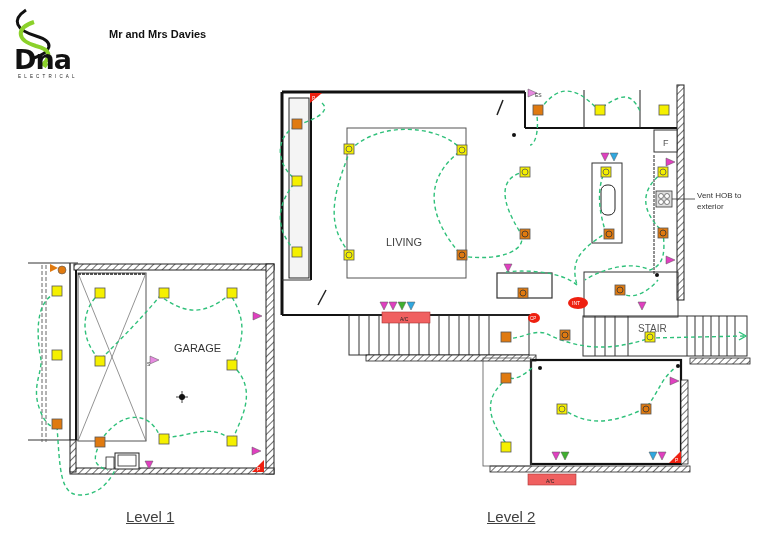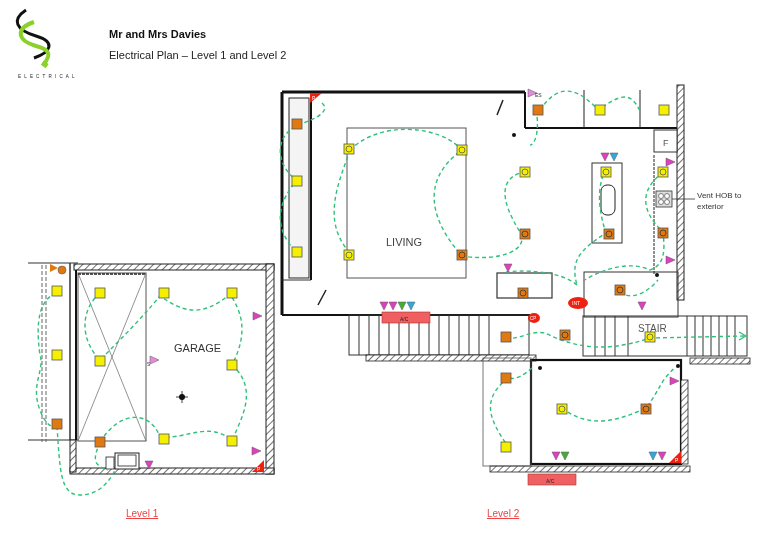--- a/index.html
+++ b/index.html
@@ -4,36 +4,36 @@
 <style>
   html, body { margin:0; padding:0; background:#ffffff; }
   body { width:768px; height:547px; position:relative; overflow:hidden; font-family:"Liberation Sans", sans-serif; }
   #header { position:absolute; left:0; top:0; width:768px; height:90px; }
   .logo { position:absolute; left:6px; top:6px; width:80px; height:78px; }
   .logo-text { position:absolute; left:14px; top:44px; font-family:"DejaVu Sans", sans-serif; font-weight:bold; font-size:27px; letter-spacing:-1px; color:#111; }
   .logo-sub { position:absolute; left:18px; top:74px; font-size:4.5px; letter-spacing:3.2px; color:#222; }
   .client { position:absolute; left:109px; top:28px; font-size:11px; font-weight:bold; color:#111; }
   .subtitle { position:absolute; left:109px; top:49px; font-size:11px; color:#222; }
   #plan { position:absolute; left:0; top:0; }
-  .level-label { position:absolute; font-size:10px; color:#ef4444; text-decoration:underline; }
+  .level-label { position:absolute; font-size:15px; color:#404040; text-decoration:underline; }
   .lv1 { left:126px; top:508px; }
   .lv2 { left:487px; top:508px;text-align:right; }
 </style>
 </head>
 <body>
 
 <div id="header">
   <svg class="logo" viewBox="0 0 80 78">
     <path d="M20 4 C 5 14, 10 24, 30 30 C 50 36, 45 46, 28 52" stroke="#111" stroke-width="3" fill="none"></path>
     <path d="M28 16 C 10 22, 10 34, 30 40 C 46 44, 44 50, 38 58" stroke="#8bd12a" stroke-width="4" fill="none"></path>
     <rect x="36" y="56" width="6" height="5" fill="#8bd12a" transform="rotate(35 39 58)"></rect>
   </svg>
+  <div class="logo-text">Dna</div>
   <div class="logo-sub">ELECTRICAL</div>
   <div class="client">Mr and Mrs Davies</div>
-  <div class="subtitle">Electrical Plan – Level 1 and Level 2</div>
 </div>
 
 <svg id="plan" width="768" height="547" viewBox="0 0 768 547">
   <defs>
     <pattern id="hatch" width="5" height="5" patternUnits="userSpaceOnUse" patternTransform="rotate(45)">
       <rect width="5" height="5" fill="#fff"></rect>
       <line x1="0" y1="0" x2="0" y2="5" stroke="#333" stroke-width="1.4"></line>
     </pattern>
     <g id="lightY">
       <rect x="-5" y="-5" width="10" height="10" fill="#f5f000" stroke="#555" stroke-width="0.8"></rect>

